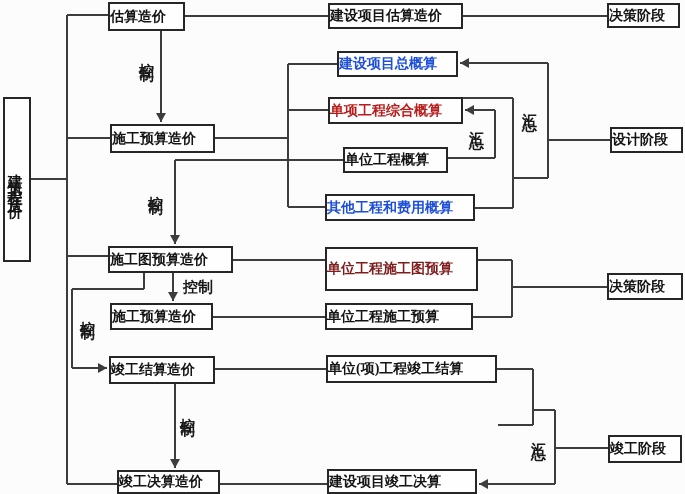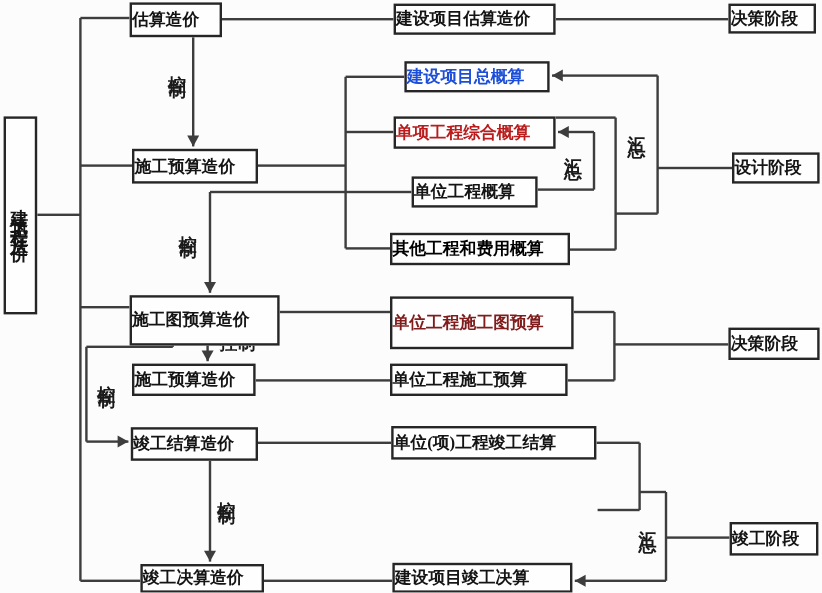--- a/index.html
+++ b/index.html
@@ -74,21 +74,21 @@
 <div id="canvas" style="width: 685px; height: 494px; background: rgb(252, 252, 252);">
     <div class="node vertical" style="left: 3px; top: 97px; width: 28px; height: 165px; border-color: rgb(38, 38, 38); background: rgb(254, 254, 254); color: rgb(20, 20, 20);">
       <span>建筑工程造价</span>
     </div>
     <div class="node" style="left: 108px; top: 2px; width: 77px; height: 29px; border-color: rgb(38, 38, 38); background: rgb(254, 254, 254); color: rgb(20, 20, 20);">
       <span>估算造价</span>
     </div>
     <div class="node" style="left: 110px; top: 124px; width: 105px; height: 29px; border-color: rgb(38, 38, 38); background: rgb(254, 254, 254); color: rgb(20, 20, 20);">
       <span>施工预算造价</span>
     </div>
-    <div class="node" style="left: 108px; top: 246px; width: 125px; height: 42px; border-color: rgb(38, 38, 38); background: rgb(254, 254, 254); color: rgb(20, 20, 20);">
+    <div class="node" style="left: 108px; top: 246px; width: 125px; height: 27px; border-color: rgb(38, 38, 38); background: rgb(254, 254, 254); color: rgb(20, 20, 20);">
       <span>施工图预算造价</span>
     </div>
     <div class="node" style="left: 110px; top: 303px; width: 103px; height: 27px; border-color: rgb(38, 38, 38); background: rgb(254, 254, 254); color: rgb(20, 20, 20);">
       <span>施工预算造价</span>
     </div>
     <div class="node" style="left: 109px; top: 356px; width: 106px; height: 28px; border-color: rgb(38, 38, 38); background: rgb(254, 254, 254); color: rgb(20, 20, 20);">
       <span>竣工结算造价</span>
     </div>
     <div class="node" style="left: 117px; top: 470px; width: 103px; height: 24px; border-color: rgb(38, 38, 38); background: rgb(254, 254, 254); color: rgb(20, 20, 20);">
       <span>竣工决算造价</span>
@@ -98,21 +98,21 @@
     </div>
     <div class="node" style="left: 337px; top: 51px; width: 121px; height: 26px; border-color: rgb(38, 38, 38); background: rgb(254, 254, 254); color: #1d4ed8;">
       <span>建设项目总概算</span>
     </div>
     <div class="node" style="left: 328px; top: 97px; width: 135px; height: 27px; border-color: rgb(38, 38, 38); background: rgb(254, 254, 254); color: #b91c1c;">
       <span>单项工程综合概算</span>
     </div>
     <div class="node" style="left: 343px; top: 147px; width: 105px; height: 26px; border-color: rgb(38, 38, 38); background: rgb(254, 254, 254); color: rgb(20, 20, 20);">
       <span>单位工程概算</span>
     </div>
-    <div class="node" style="left: 325px; top: 194px; width: 150px; height: 27px; border-color: rgb(38, 38, 38); background: rgb(254, 254, 254); color: #000000;">
+    <div class="node" style="left: 325px; top: 194px; width: 150px; height: 27px; border-color: rgb(38, 38, 38); background: rgb(254, 254, 254); color: #1d4ed8;">
       <span>其他工程和费用概算</span>
     </div>
     <div class="node" style="left: 325px; top: 247px; width: 153px; height: 44px; border-color: rgb(38, 38, 38); background: rgb(254, 254, 254); color: #7f1d1d;">
       <span>单位工程施工图预算</span>
     </div>
     <div class="node" style="left: 325px; top: 303px; width: 148px; height: 27px; border-color: rgb(38, 38, 38); background: rgb(254, 254, 254); color: rgb(20, 20, 20);">
       <span>单位工程施工预算</span>
     </div>
     <div class="node" style="left: 326px; top: 355px; width: 171px; height: 28px; border-color: rgb(38, 38, 38); background: rgb(254, 254, 254); color: rgb(20, 20, 20);">
       <span>单位(项)工程竣工结算</span>

